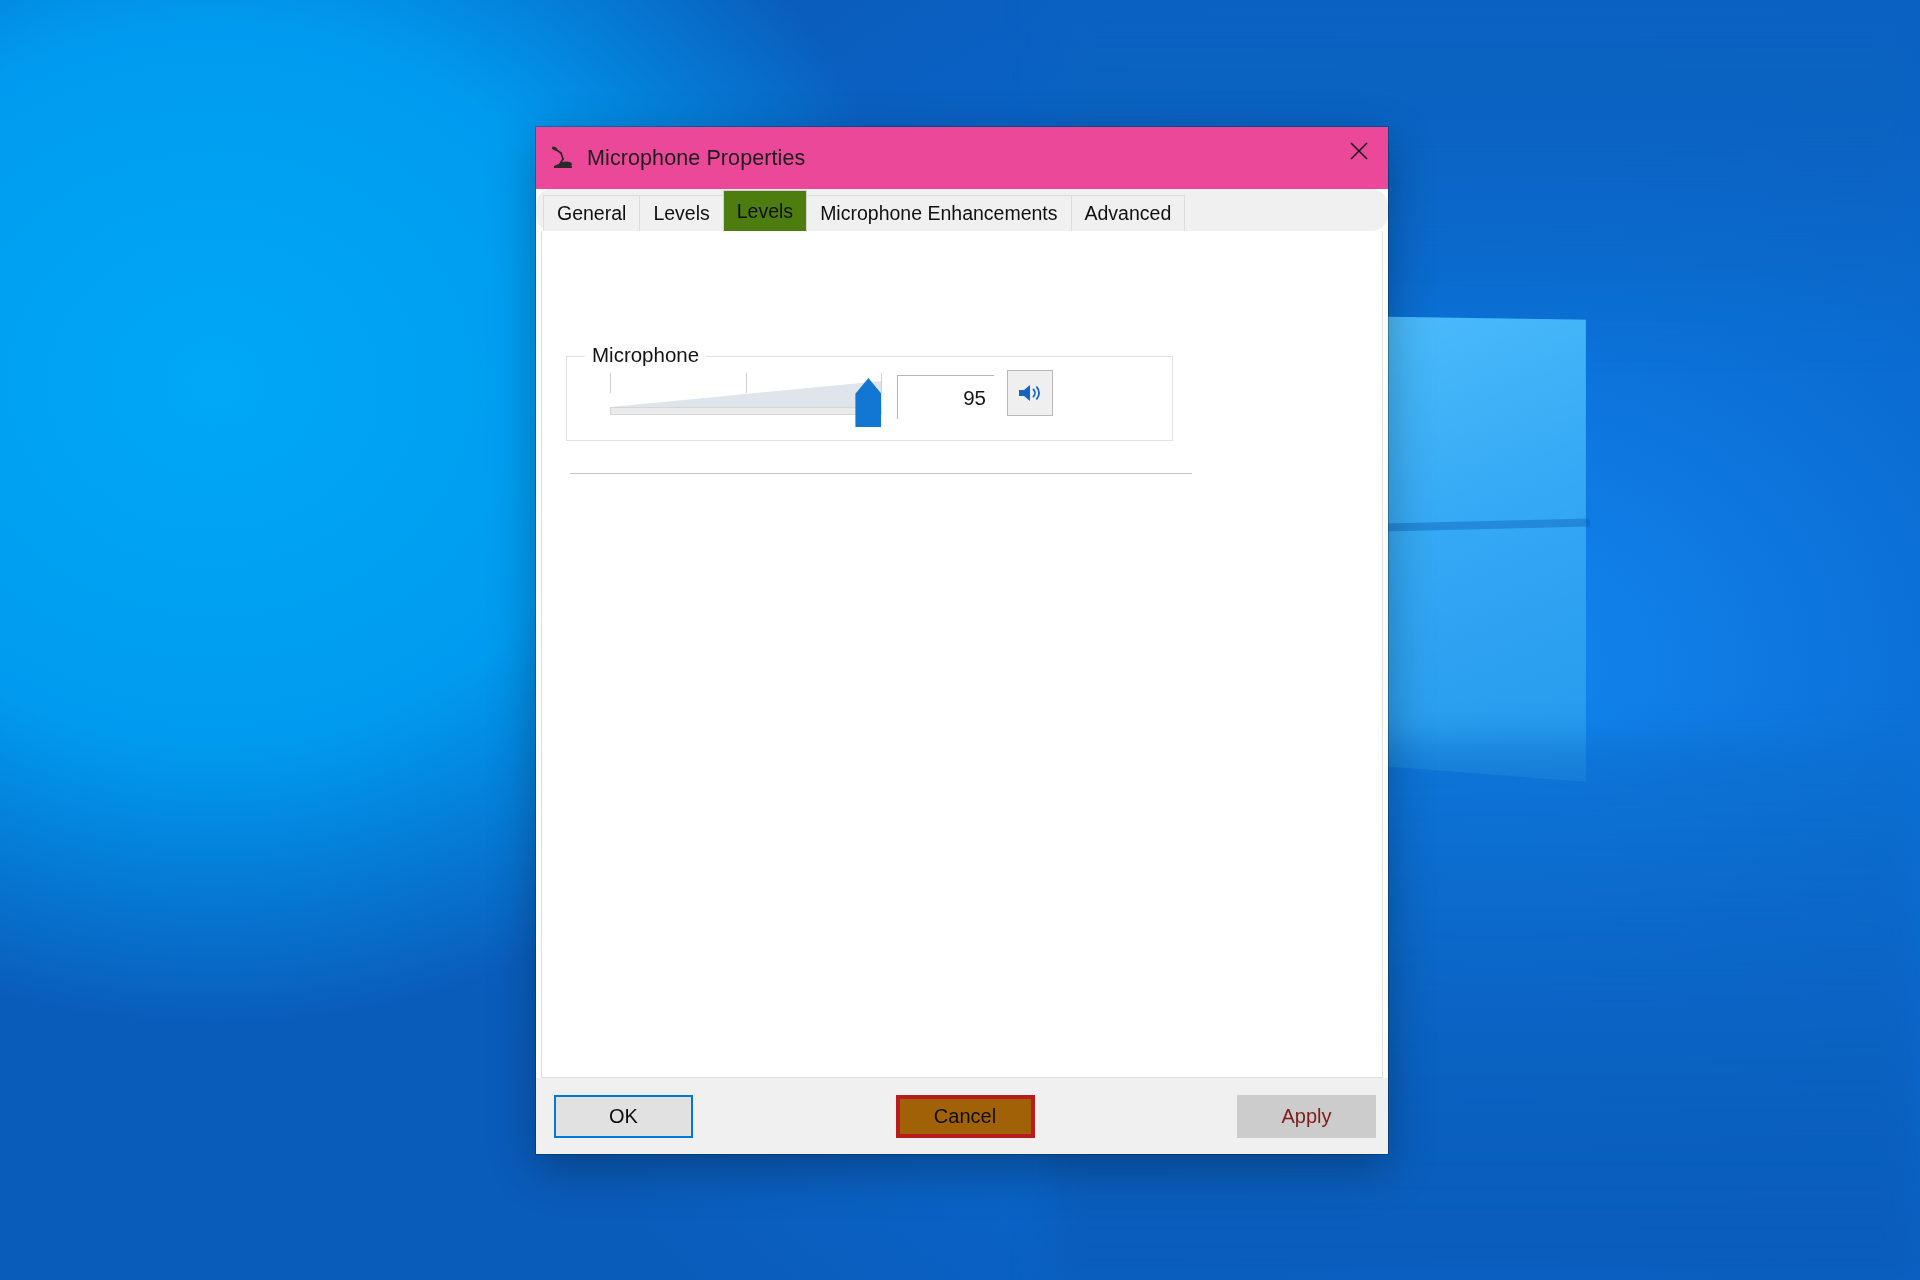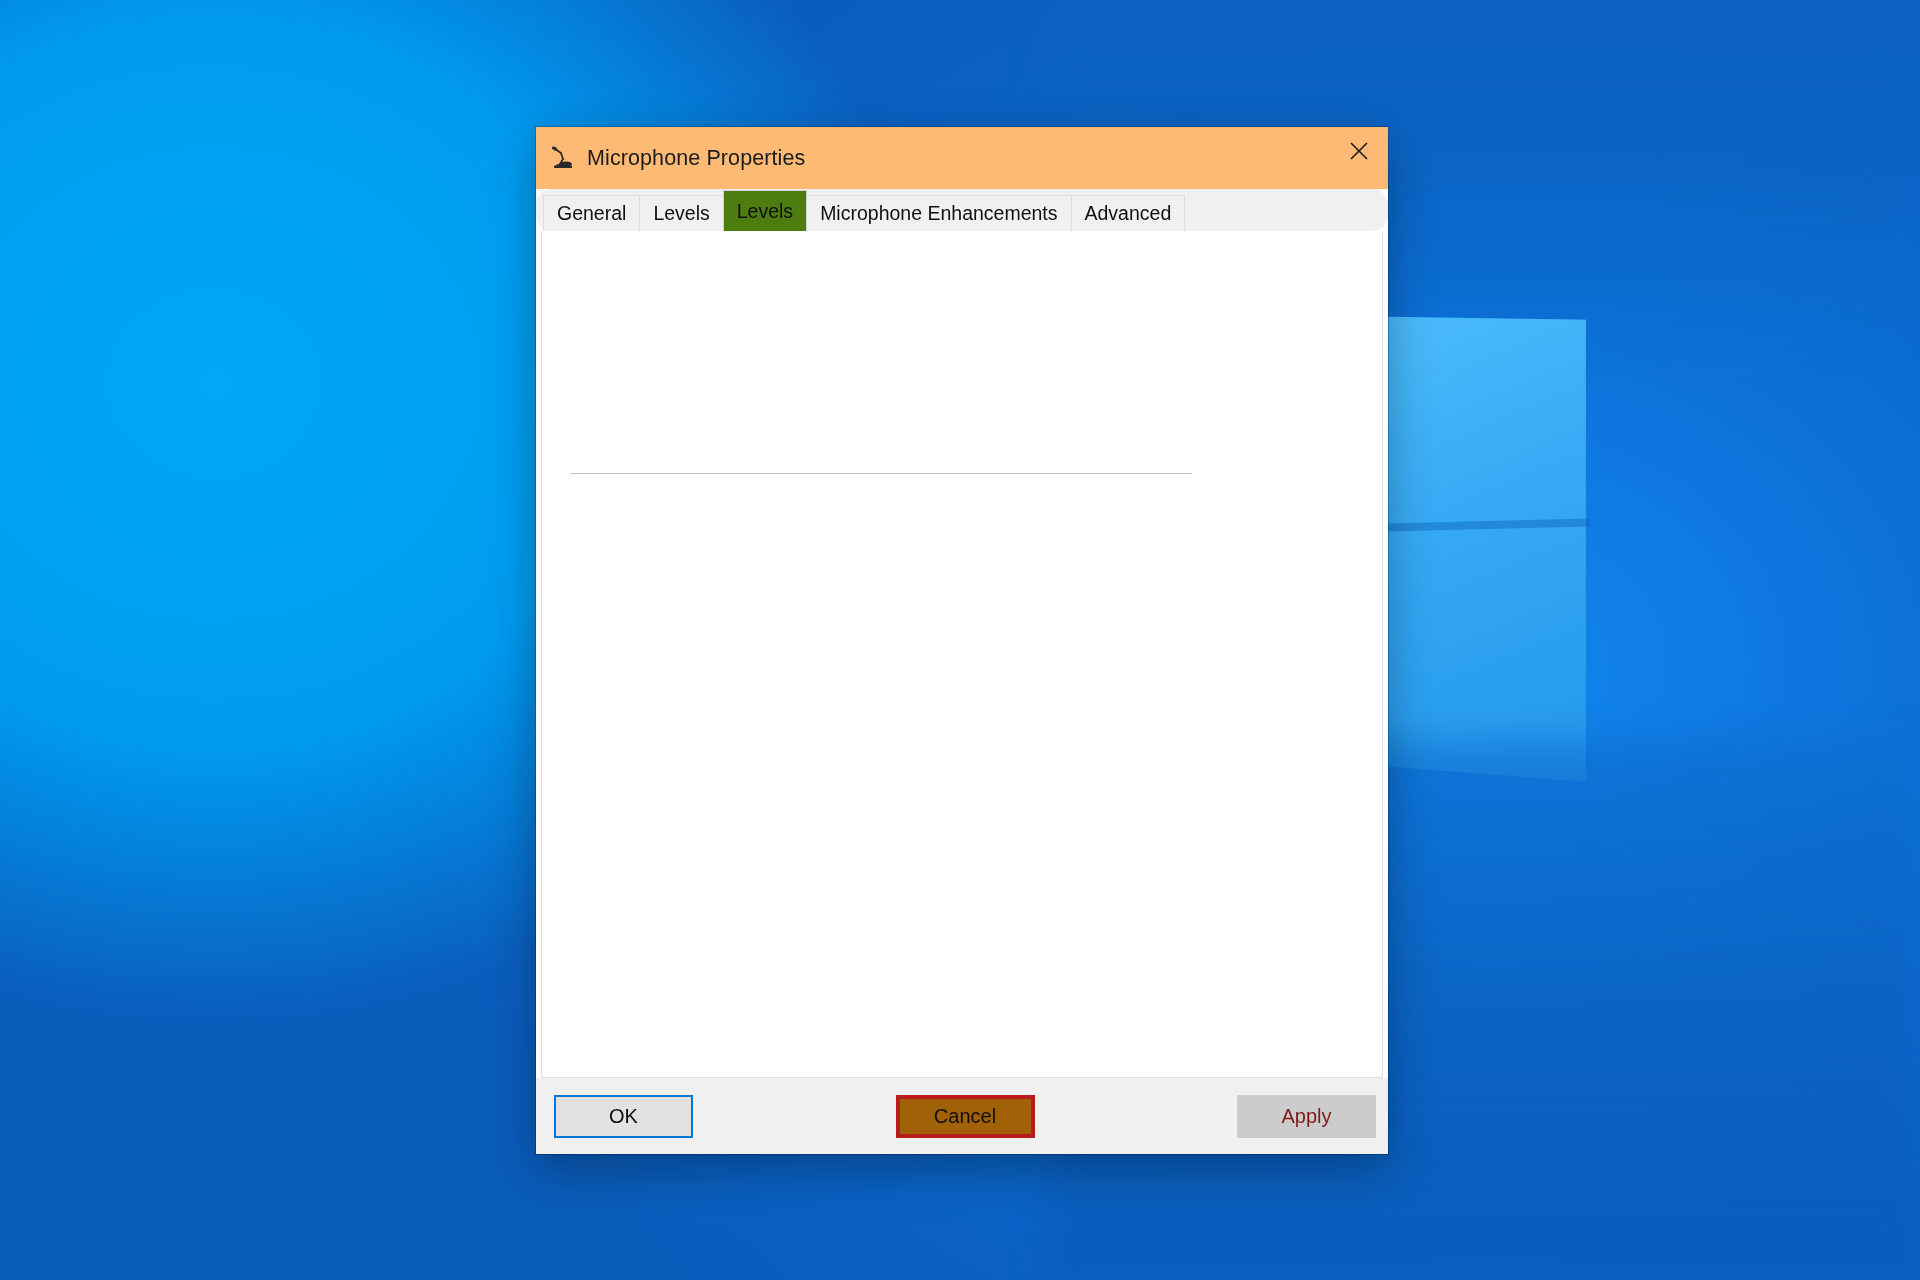--- a/index.html
+++ b/index.html
@@ -96,21 +96,21 @@
     height: 1027px;
     background: #ffffff;
     box-shadow: 0 0 0 1px rgba(0,0,0,0.22), 0 14px 44px rgba(0,0,0,0.30);
     display: flex;
     flex-direction: column;
   }
 
   
   #titlebar {
     height: 62px;
-    background: #fdba74;
+    background: #ec4899;
     display: flex;
     align-items: center;
     flex: 0 0 auto;
     position: relative;
   }
   #title-icon {
     width: 26px;
     height: 26px;
     margin-left: 14px;
     margin-right: 11px;
@@ -382,20 +382,44 @@
     <div class="tab">
       <span>Microphone Enhancements</span>
     </div>
     <div class="tab">
       <span>Advanced</span>
     </div>
   </div>
 
   <div id="content">
 
+    <div class="groupbox" id="group-microphone">
+      <span class="groupbox-title">Microphone</span>
+
+      <div class="slider" id="slider-mic">
+        <svg class="slider-wedge" viewBox="0 0 272 30" preserveAspectRatio="none">
+          <polygon points="0,28 272,2 272,30 0,30" fill="#dfe5ea"></polygon>
+        </svg>
+        <div class="tick" style="left:0px;"></div>
+        <div class="tick" style="left:50%;"></div>
+        <div class="tick" style="left:271px;"></div>
+        <div class="slider-track"></div>
+        <div class="slider-thumb" style="left:95%;"></div>
+      </div>
+
+      <div class="value-field" id="mic-value">95</div>
+
+      <div id="mute-button">
+        <svg width="28" height="24" viewBox="0 0 28 24">
+          <path d="M3 9 H8 L14 4 V20 L8 15 H3 Z" fill="#1565c0"></path>
+          <path d="M17.5 8.5 A5 5 0 0 1 17.5 15.5" stroke="#1565c0" stroke-width="1.8" fill="none" stroke-linecap="round"></path>
+          <path d="M20.8 6.2 A8.6 8.6 0 0 1 20.8 17.8" stroke="#1565c0" stroke-width="1.8" fill="none" stroke-linecap="round"></path>
+        </svg>
+      </div>
+    </div>
 
     <div id="separator"></div>
 
 
   </div>
 
   <div id="footer">
     <div class="dlg-button default">
       <span>OK</span>
     </div>

